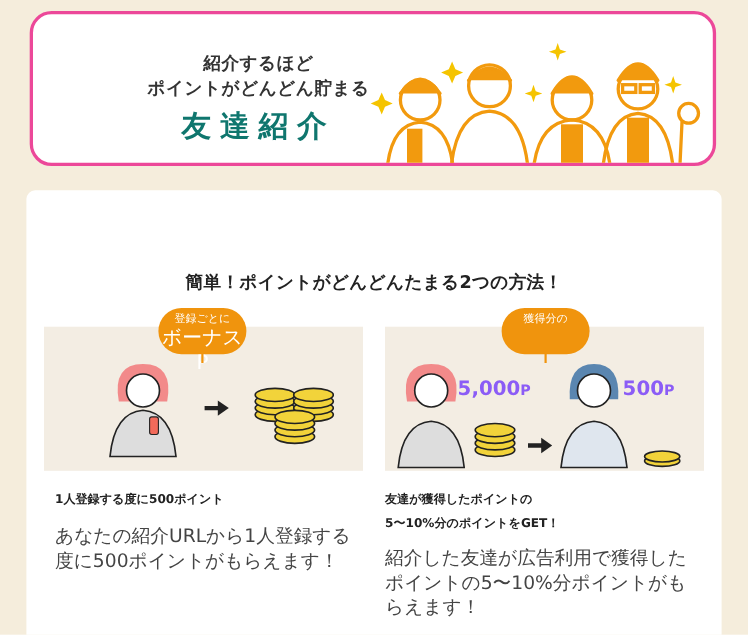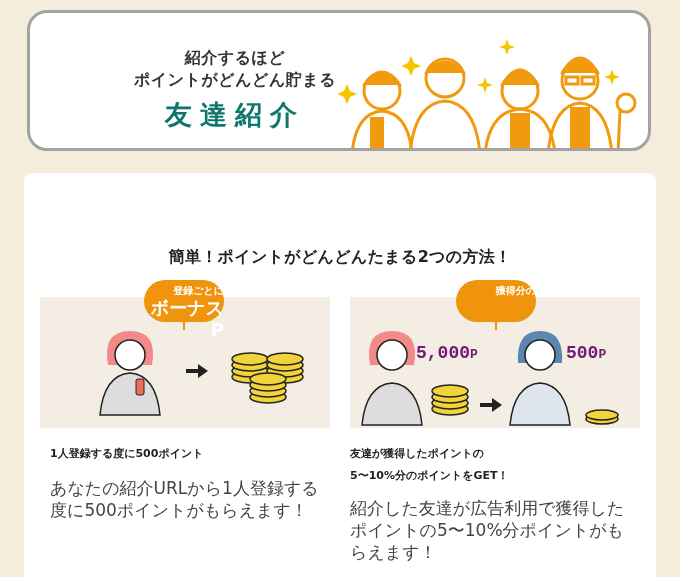--- a/index.html
+++ b/index.html
@@ -5,21 +5,21 @@
   html, body { margin:0; padding:0; }
   body {
     width:680px; height:577px; overflow:hidden;
     background:#F5EDDC;
     font-family:"DejaVu Sans", "Liberation Sans", sans-serif;
     position:relative;
     color:#222;
   }
   .banner {
     position:absolute; left:27px; top:10px; width:624px; height:141px;
-    background:#fff; border:3px solid #a3a3a3; border-radius:20px;
+    background:#fff; border:3px solid #ec4899; border-radius:20px;
     box-sizing:border-box; overflow:hidden;
   }
   .banner-text { position:absolute; left:80px; top:34px; width:250px; text-align:center; }
   .banner-sub { font-size:16px; line-height:22px; color:#333; font-weight:bold; letter-spacing:0.5px; }
   .banner-title { font-size:27px; color:#0f766e; font-weight:bold; letter-spacing:8px; margin-top:6px; }
   .people { position:absolute; left:300px; top:20px; width:320px; height:120px; }
 
   .card {
     position:absolute; left:24px; top:173px; width:632px; height:430px;
     background:#fff; border-radius:8px;
@@ -27,34 +27,34 @@
   .heading {
     position:absolute; left:0; top:62px; width:100%; text-align:center;
     font-size:16px; font-weight:bold; color:#222; letter-spacing:0.3px;margin-top:12px;
   }
   .panel {
     position:absolute; top:124px; width:290px; height:131px; background:#F3EDE3;
   }
   .panel.left { left:16px; }
   .panel.right { left:326px; }
   .bubble {
-    position:absolute; background:#F0940D; color:#fff; text-align:right;
-    border-radius:22px; font-weight:bold;
+    position:absolute; background:#F0940D; color:#fff; text-align:center;
+    border-radius:22px; font-weight:normal;
   }
   .bubble::after {
     content:""; position:absolute; left:50%; bottom:-8px; width:2px; height:9px; background:#F0940D; margin-left:-1px;
   }
   .bubble .small { font-size:10px; line-height:12px; display:block; padding-top:5px; }
   .bubble .big { font-size:18px; line-height:22px; display:block; }
   .bubble.b1 { left:104px; top:-17px; width:80px; height:42px; }
   .bubble.b2 { left:106px; top:-17px; width:80px; height:42px; }
 
   .item-title { position:absolute; font-size:11px; font-weight:bold; color:#222; line-height:22px; }
   .item-desc { position:absolute; font-size:17px; color:#444; line-height:22px; }
-  .pts { position:absolute; color:#701a75; font-weight:bold; font-size:18px;font-family:Liberation Mono, monospace; }
+  .pts { position:absolute; color:#8b5cf6; font-weight:bold; font-size:18px; }
   .pts small { font-size:13px; }
 </style>
 </head>
 <body>
 
 <div class="banner">
   <div class="banner-text">
     <div class="banner-sub">紹介するほど</div>
     <div class="banner-sub">ポイントがどんどん貯まる</div>
     <div class="banner-title">友達紹介</div>

